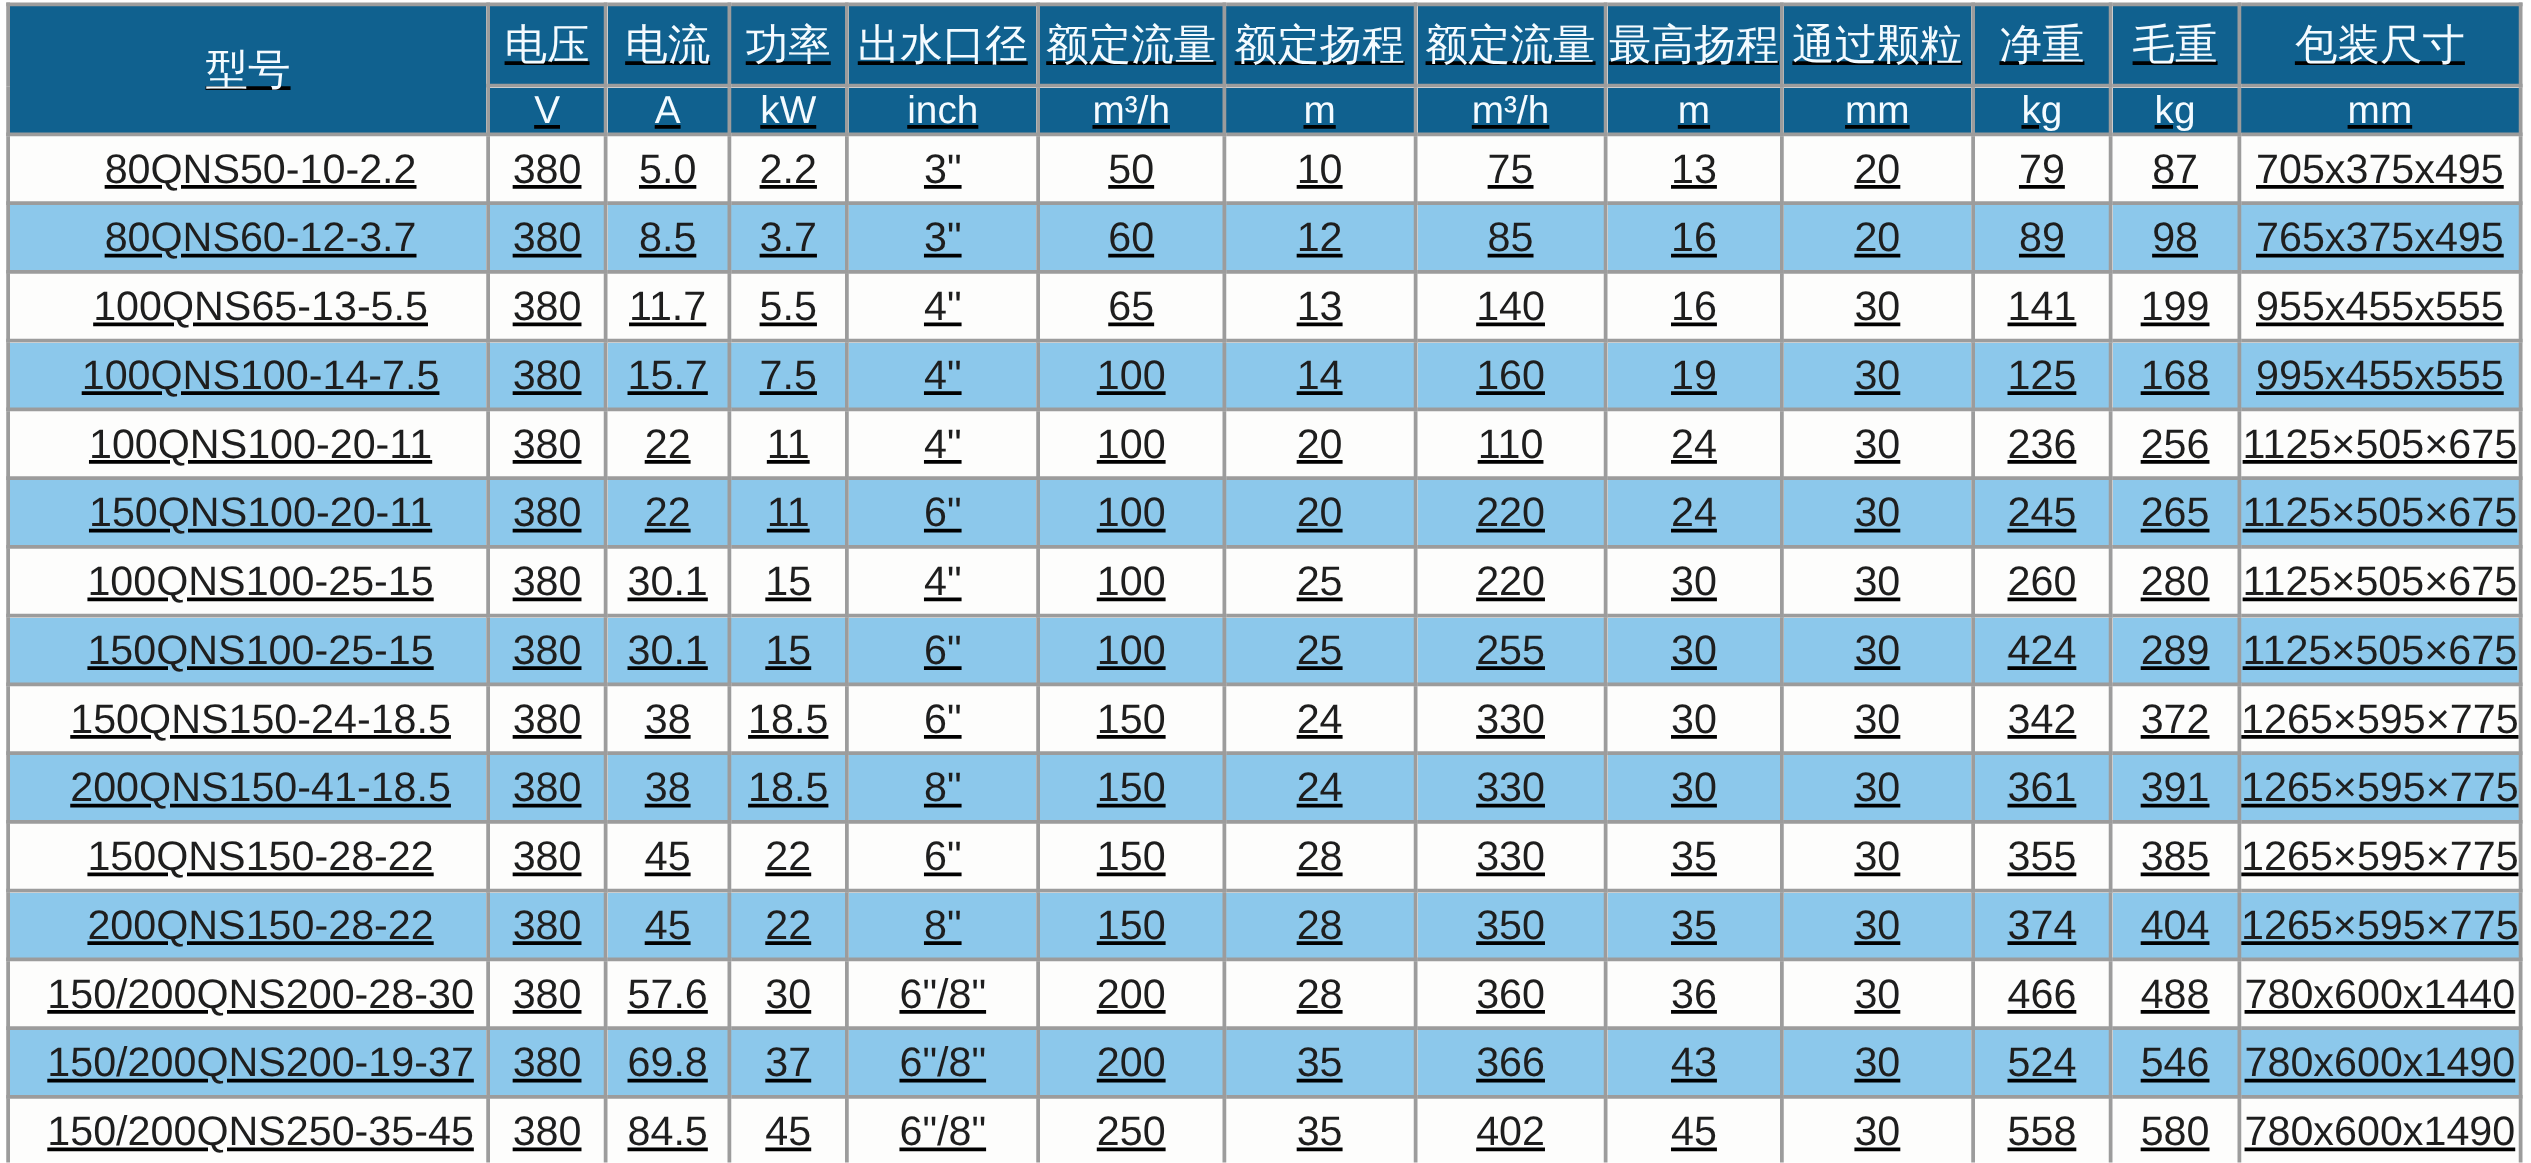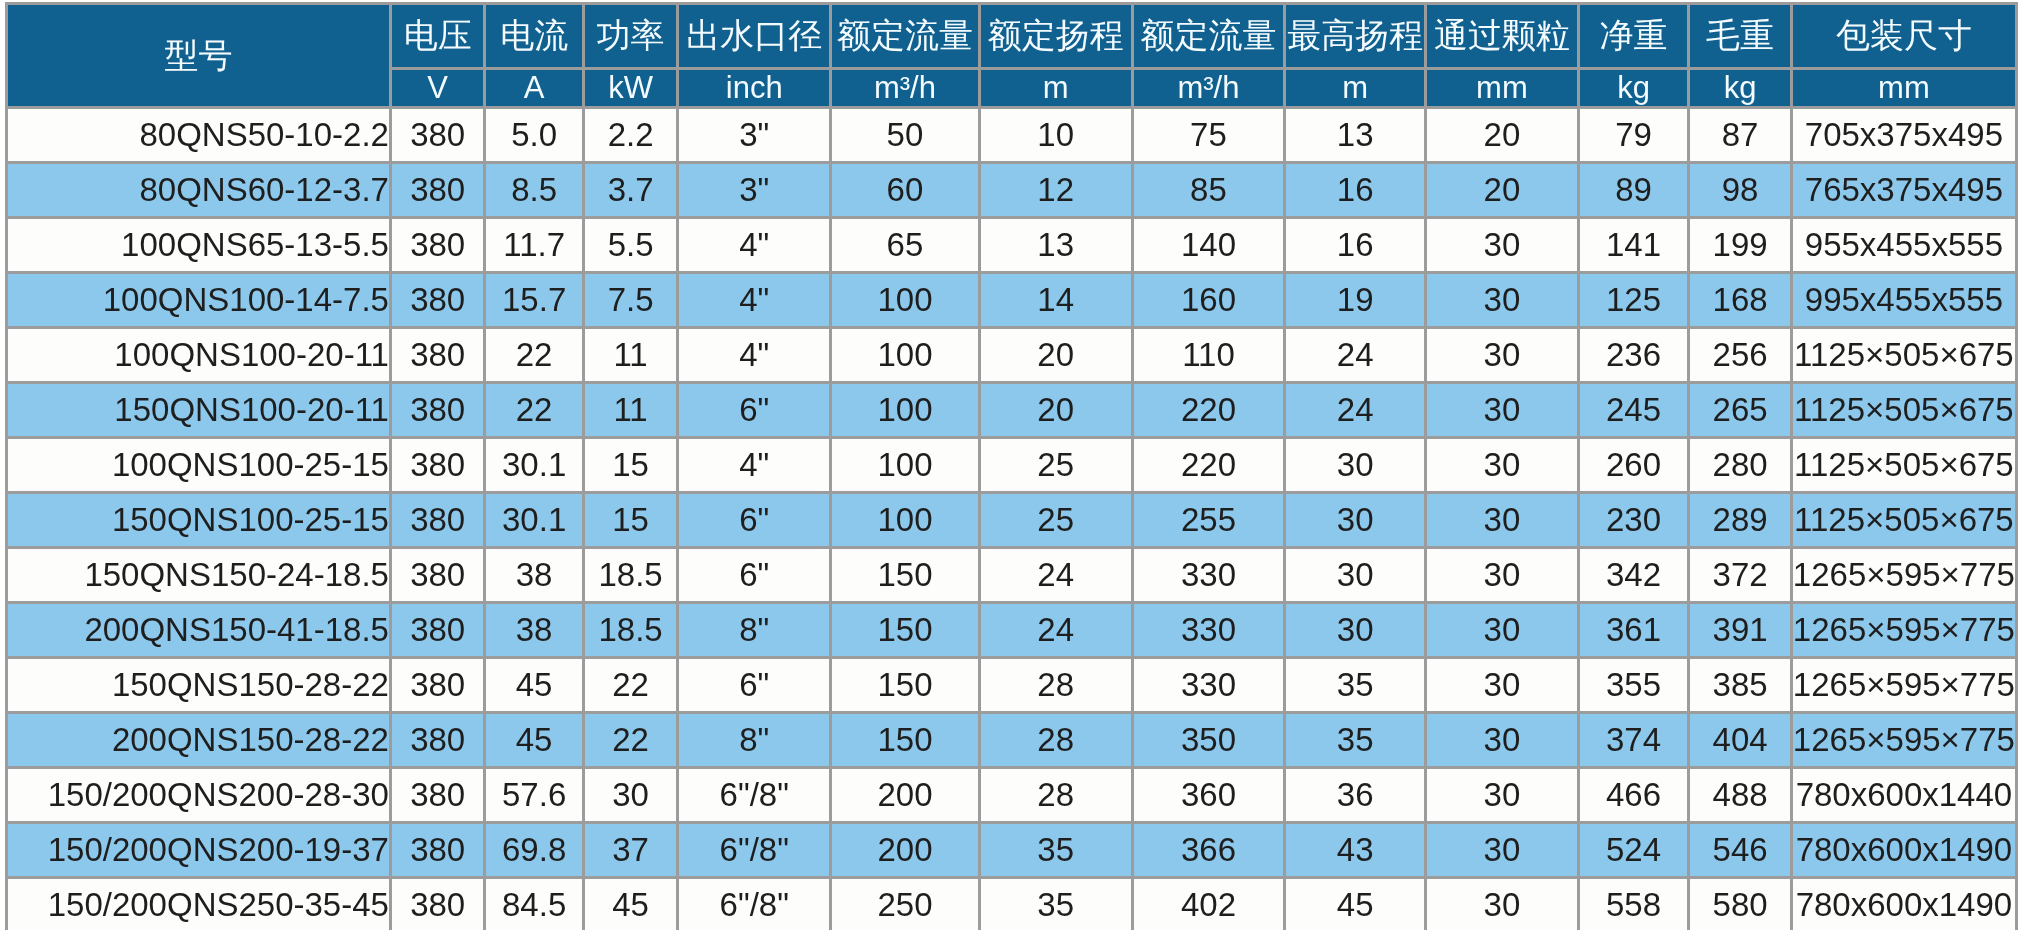--- a/index.html
+++ b/index.html
@@ -1,16 +1,16 @@
 <!DOCTYPE html>
 <html><head>
 <meta charset="utf-8">
 <style>
   html,body{margin:0;padding:0;background:#ffffff;}
-  .page{width:2025px;height:930px;overflow:hidden;}
+  .page{width:2025px;height:930px;overflow:hidden;text-decoration:underline;}
   table.spec{
     border-collapse:collapse;
     table-layout:fixed;
     width:2013px;
     margin:2px 0 0 5px;
     border:3px solid #9c9c9c;
     font-family:"Liberation Sans","DejaVu Sans",sans-serif;
   }
   th,td{
     border:3px solid #9c9c9c;
@@ -23,21 +23,21 @@
   thead th{
     background:#10618f;
     color:#f4fbff;
     font-weight:normal;
   }
   thead tr.labels th{height:62px;font-size:34px;}
   thead tr.units  th{height:36px;font-size:31px;}
   tbody td{font-size:33px;color:#1e1e1e;height:52px;}
   tbody tr:nth-child(odd){background:#fdfdfc;}
   tbody tr:nth-child(even){background:#8cc8eb;}
-  td.model{text-align:right;padding-left:20px;}
+  td.model{text-align:center;padding-left:20px;}
   col.c0{width:19.1%} col.c1{width:4.7%}  col.c2{width:4.9%}
   col.c3{width:4.7%}  col.c4{width:7.6%}  col.c5{width:7.4%}
   col.c6{width:7.6%}  col.c7{width:7.6%}  col.c8{width:7.0%}
   col.c9{width:7.6%}  col.c10{width:5.5%} col.c11{width:5.1%}
   col.c12{width:11.2%}
 </style>
 </head>
 <body>
 
 <div class="page">
@@ -198,21 +198,21 @@
           <td class="model">150QNS100-25-15</td>
           <td>380</td>
           <td>30.1</td>
           <td>15</td>
           <td>6"</td>
           <td>100</td>
           <td>25</td>
           <td>255</td>
           <td>30</td>
           <td>30</td>
-          <td>230</td>
+          <td>424</td>
           <td>289</td>
           <td>1125×505×675</td>
         </tr>
         <tr>
           <td class="model">150QNS150-24-18.5</td>
           <td>380</td>
           <td>38</td>
           <td>18.5</td>
           <td>6"</td>
           <td>150</td>

